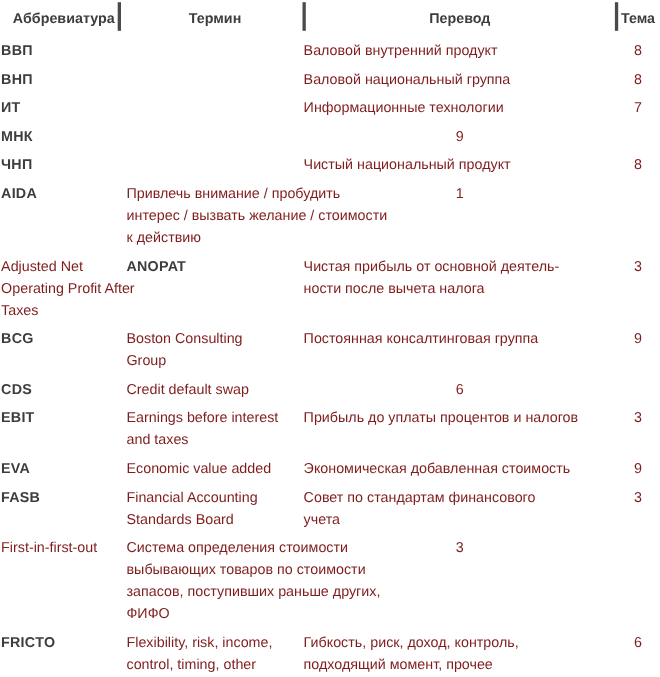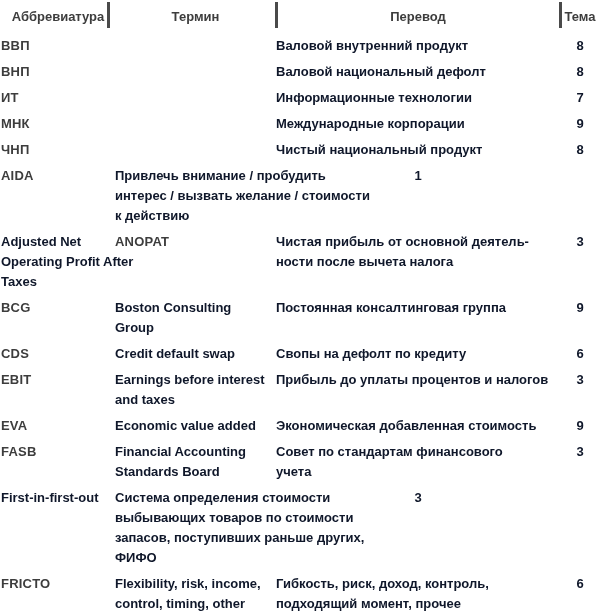--- a/index.html
+++ b/index.html
@@ -44,23 +44,22 @@
   .vbar-2 { left: 274px; }
   .vbar-3 { left: 558px; }
   .row {
     display: grid;
     grid-template-columns: 114px 161px 284px 40px;
     margin-bottom: 6px;
   }
   .cell {
     font-size: 13px;
     line-height: 20px;
-    color: #0f172a;
+    color: #7f1d1d;
     white-space: pre;
-    font-weight: bold;
   }
   .abbr {
     font-weight: bold;
     color: #3d3d3d;
     letter-spacing: 0.2px;
   }
   .theme {
     text-align: center;
   }
 </style>
@@ -84,35 +83,34 @@
     <div class="row">
       <div class="cell abbr">ВВП</div>
       <div class="cell term"></div>
       <div class="cell trans">Валовой внутренний продукт</div>
       <div class="cell theme">8</div>
     </div>
 
     <div class="row">
       <div class="cell abbr">ВНП</div>
       <div class="cell term"></div>
-      <div class="cell trans">Валовой национальный дефолт</div>
+      <div class="cell trans">Валовой национальный группа</div>
       <div class="cell theme">8</div>
     </div>
 
     <div class="row">
       <div class="cell abbr">ИТ</div>
       <div class="cell term"></div>
       <div class="cell trans">Информационные технологии</div>
       <div class="cell theme">7</div>
     </div>
 
     <div class="row">
       <div class="cell abbr">МНК</div>
       <div class="cell term"></div>
-      <div class="cell trans">Международные корпорации</div>
       <div class="cell theme">9</div>
     </div>
 
     <div class="row">
       <div class="cell abbr">ЧНП</div>
       <div class="cell term"></div>
       <div class="cell trans">Чистый национальный продукт</div>
       <div class="cell theme">8</div>
     </div>
 
@@ -138,21 +136,20 @@
       <div class="cell abbr">BCG</div>
       <div class="cell term">Boston Consulting
 Group</div>
       <div class="cell trans">Постоянная консалтинговая группа</div>
       <div class="cell theme">9</div>
     </div>
 
     <div class="row">
       <div class="cell abbr">CDS</div>
       <div class="cell term">Credit default swap</div>
-      <div class="cell trans">Свопы на дефолт по кредиту</div>
       <div class="cell theme">6</div>
     </div>
 
     <div class="row">
       <div class="cell abbr">EBIT</div>
       <div class="cell term">Earnings before interest
 and taxes</div>
       <div class="cell trans">Прибыль до уплаты процентов и налогов</div>
       <div class="cell theme">3</div>
     </div>

